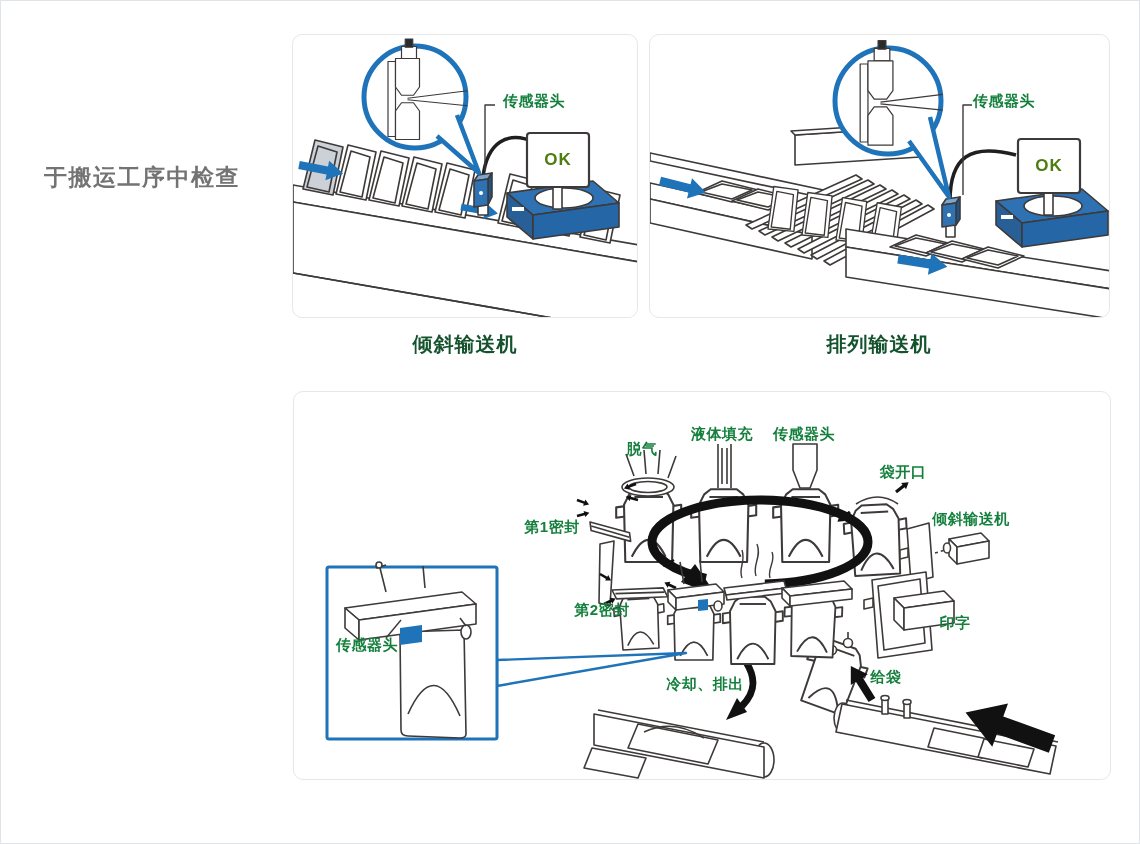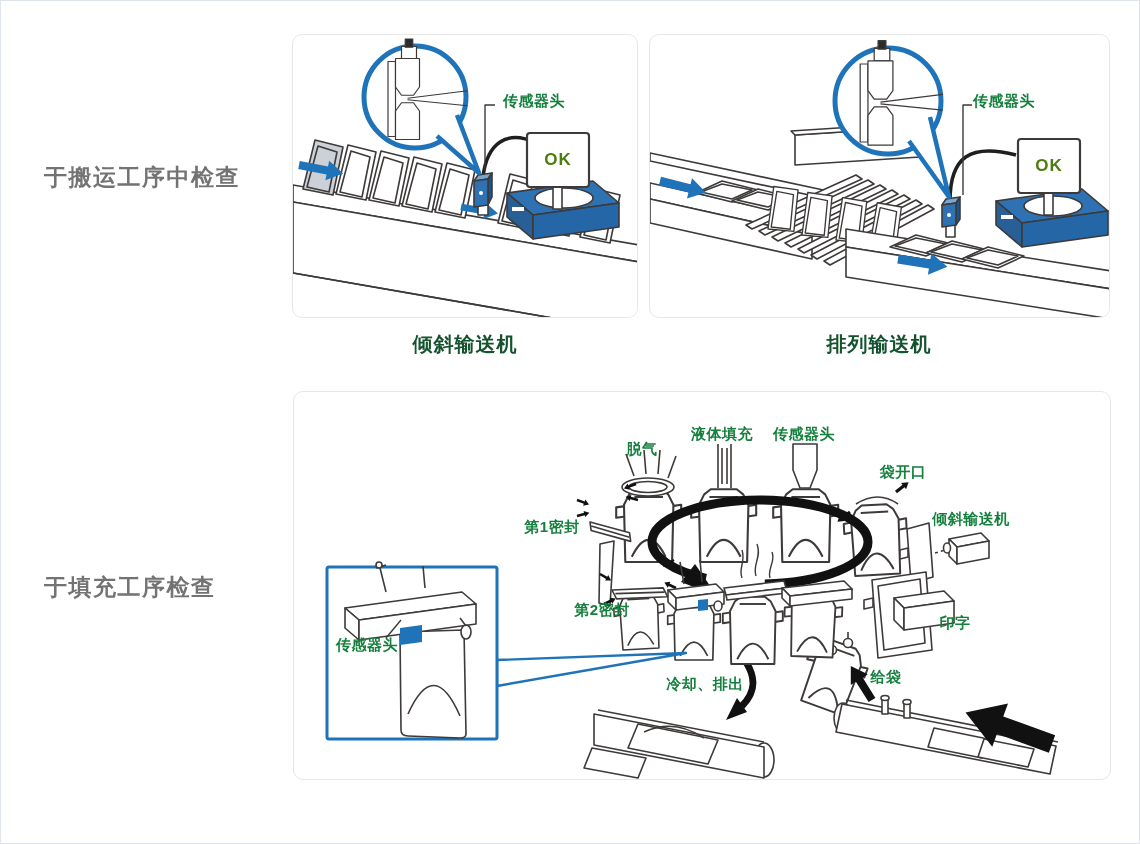--- a/index.html
+++ b/index.html
@@ -12,21 +12,20 @@
   .caption{position:absolute;transform:translateX(-50%);font-size:20px;font-weight:bold;letter-spacing:1px;white-space:nowrap;color:#14532d}
   .dlabel{position:absolute;transform:translate(-50%,-50%);font-size:15px;font-weight:700;white-space:nowrap;letter-spacing:.5px;color:#15803d}
   .ok{position:absolute;transform:translate(-50%,-50%);font-size:17px;font-weight:bold;letter-spacing:1px;color:#4d7c0f}
 </style>
 </head>
 <body>
 
 <div class="page">
 
   <div class="sec-title" style="left:43px;top:161px">于搬运工序中检查</div>
-  <div class="sec-title" style="left:43px;top:571px">于填充工序检查</div>
 
   <div class="panel" style="left:291px;top:33px;width:346px;height:284px">
     <svg width="346" height="284" viewBox="0 0 346 284">
       <defs>
         <g id="pouch" stroke-linejoin="round">
           <path d="M0,0 L30,6 L40,-42 L12,-49 Z"></path>
           <path d="M4,-2 L26,3 L34,-37 L15,-43 Z" fill="none"></path>
         </g>
         <g id="fpouch" stroke-linejoin="round">
           <path d="M0,0 L36,9 L62,-3 L26,-12 Z"></path>

